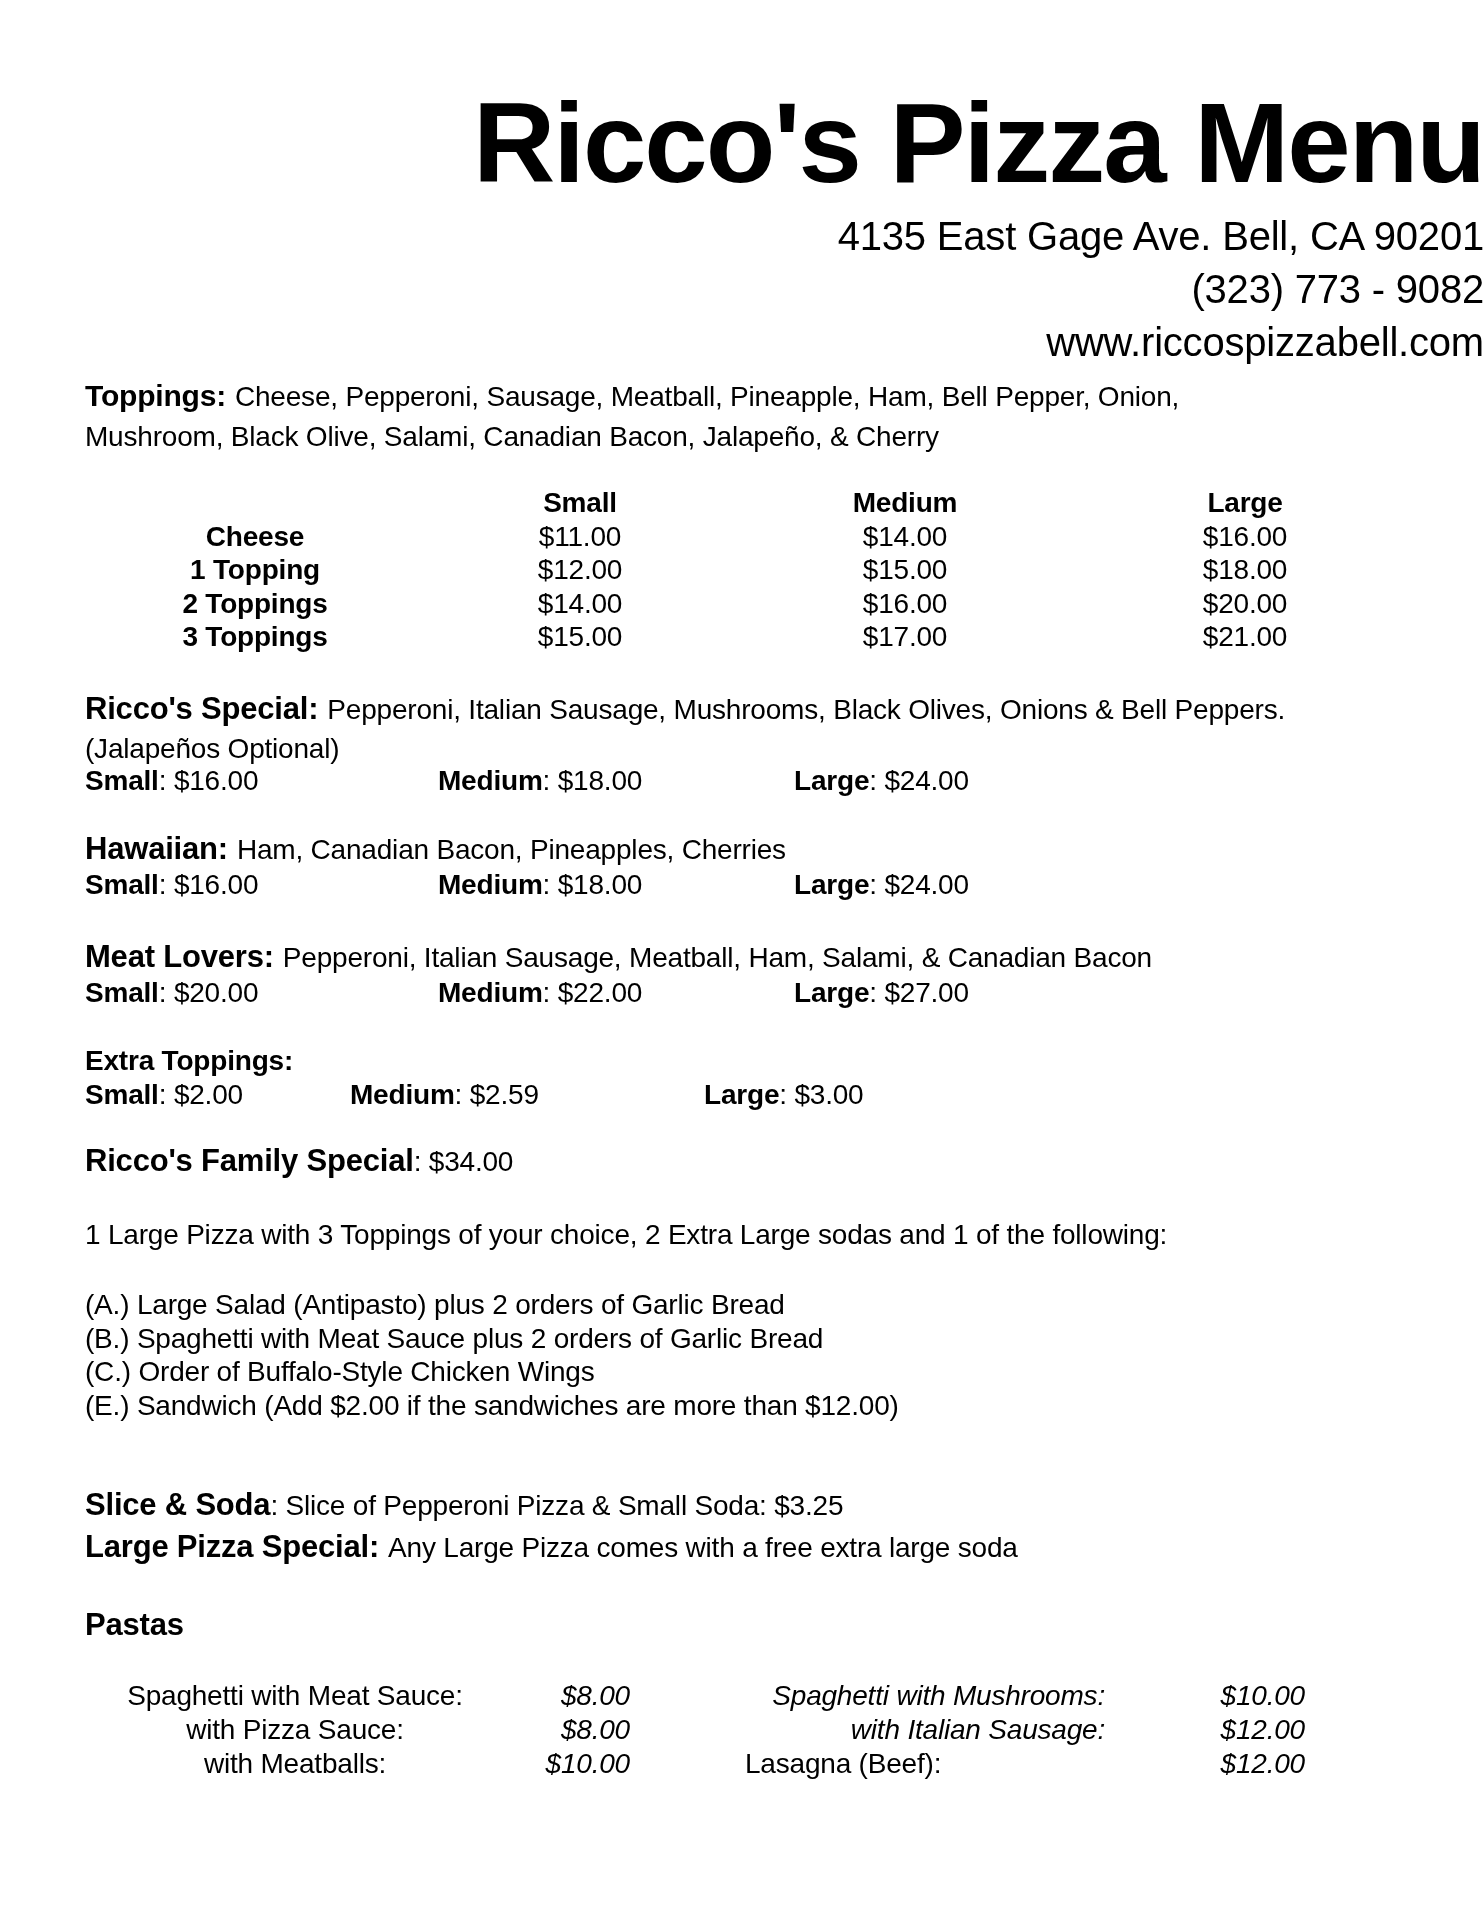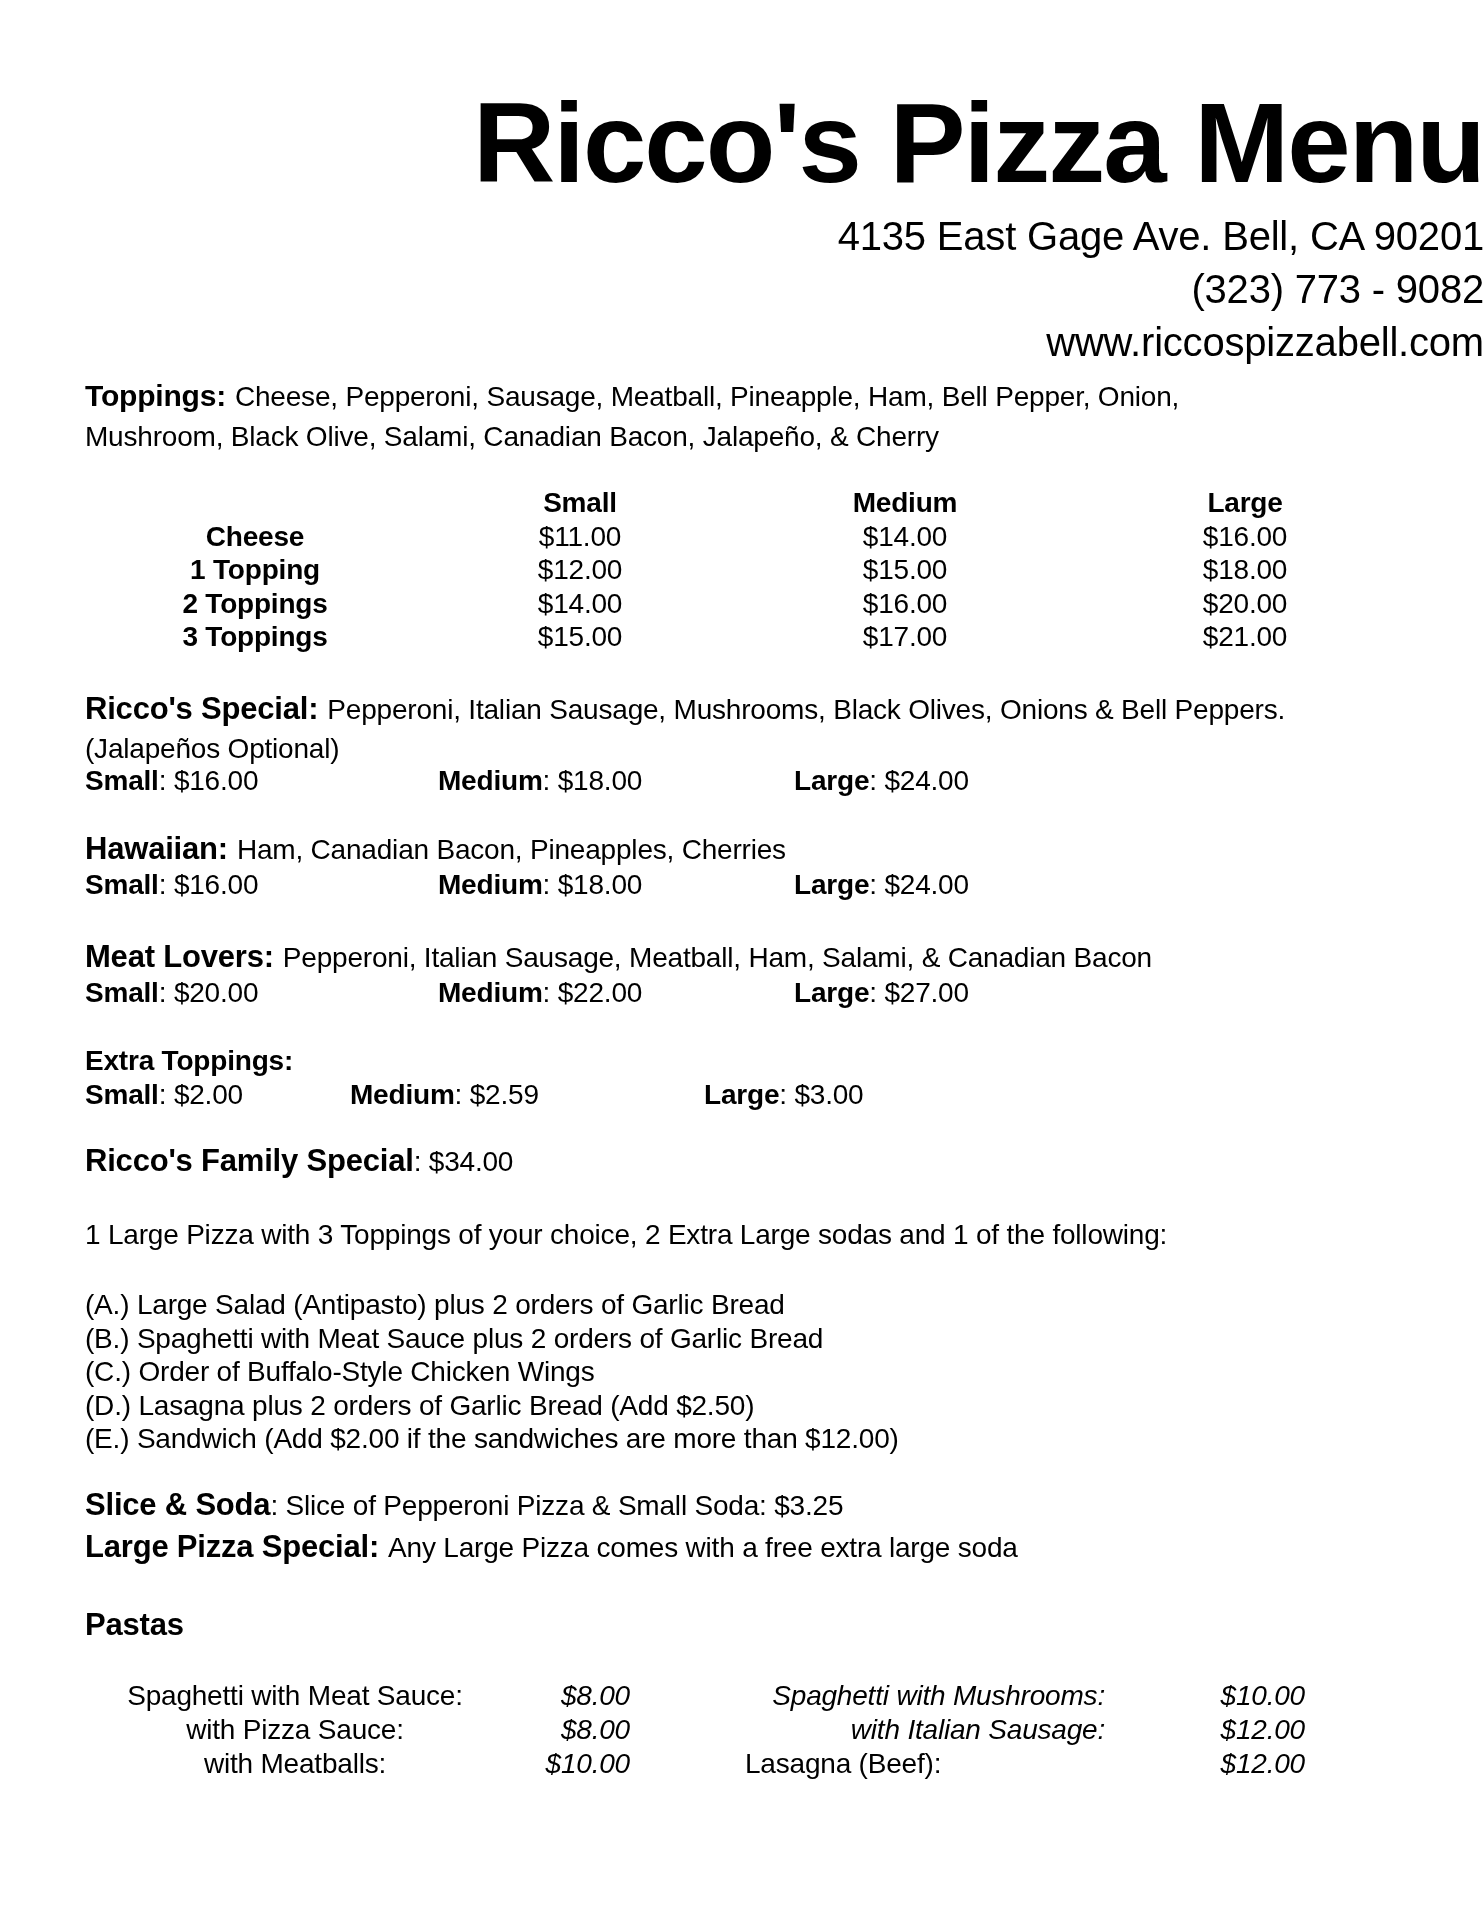--- a/index.html
+++ b/index.html
@@ -131,21 +131,20 @@
 
   <div class="abs line42" style="top:1140px; left:85px">
     <span class="h31">Ricco's Family Special</span><span>: $34.00</span>
   </div>
   <div class="abs line34" style="top:1218px; left:85px">1 Large Pizza with 3 Toppings of your choice, 2 Extra Large sodas and 1 of the following:</div>
 
   <div class="abs options" style="top:1288px">
     <div>(A.) Large Salad (Antipasto) plus 2 orders of Garlic Bread</div>
     <div>(B.) Spaghetti with Meat Sauce plus 2 orders of Garlic Bread</div>
     <div>(C.) Order of Buffalo-Style Chicken Wings</div>
-    <div>(D.) Lasagna plus 2 orders of Garlic Bread (Add $2.50)</div>
     <div>(E.) Sandwich (Add $2.00 if the sandwiches are more than $12.00)</div>
   </div>
 
   <div class="abs line42" style="top:1484px; left:85px">
     <span class="h31">Slice &amp; Soda</span><span>: Slice of Pepperoni Pizza &amp; Small Soda: $3.25</span>
   </div>
   <div class="abs line42" style="top:1526px; left:85px">
     <span class="h31">Large Pizza Special:</span><span class="desc">Any Large Pizza comes with a free extra large soda</span>
   </div>
 

